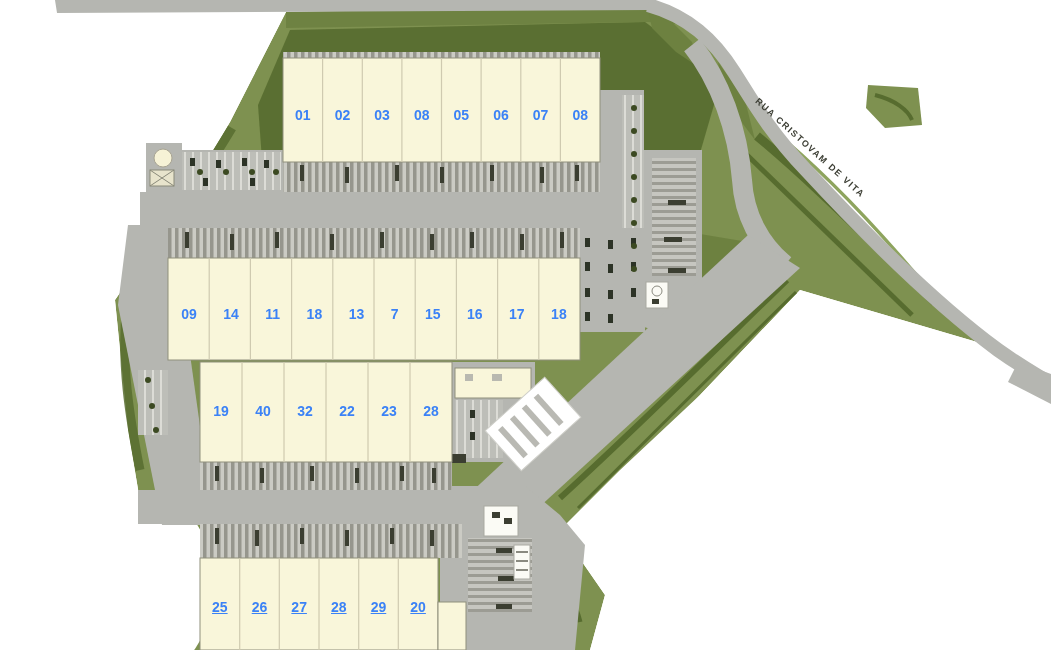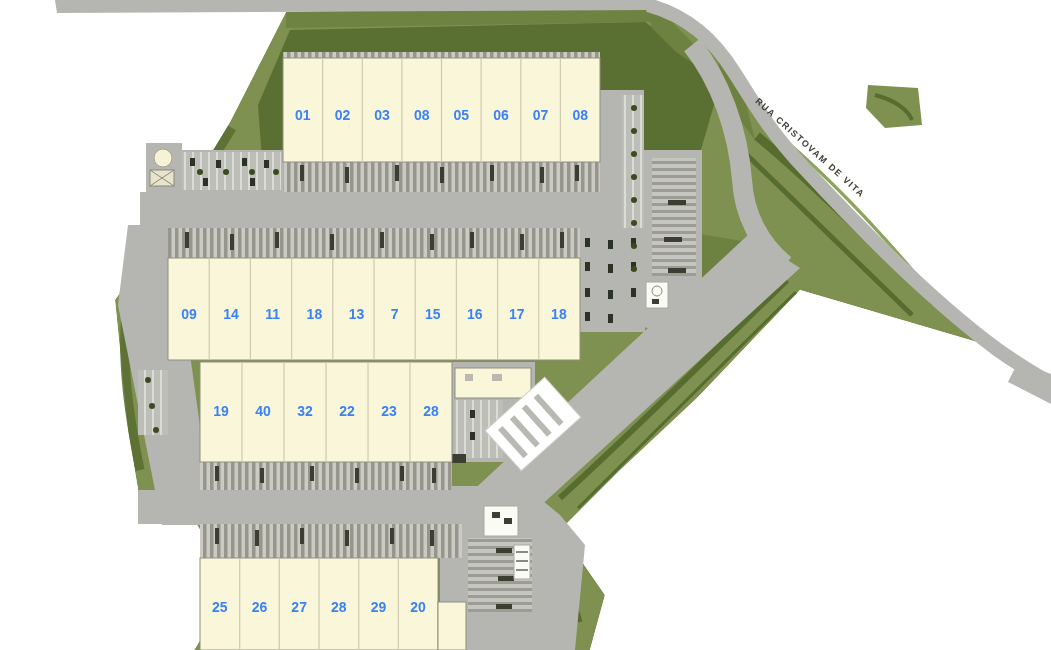--- a/index.html
+++ b/index.html
@@ -20,21 +20,21 @@
   .truck{fill:#3b3e31;}
   .car{fill:#2c3326;}
   .tree{fill:#3c4a22;}
   .struct{fill:#fbfbf5;stroke:#a9a9a1;stroke-width:1;}
   
   .unit-row{position:absolute;display:flex;justify-content:space-around;align-items:center;
             font-weight:bold;font-size:14px;color:#3b82f6;}
   .row-a{left:283px;top:92px;width:317px;height:46px;}
   .row-b{left:168px;top:291px;width:412px;height:46px;}
   .row-c{left:200px;top:388px;width:252px;height:46px;}
-  .row-d{left:200px;top:584px;width:238px;height:46px;}
+  .row-d{left:200px;top:584px;width:238px;height:46px;text-decoration:underline;}
   .road-label{position:absolute;left:760px;top:96px;transform:rotate(42deg);transform-origin:0 0;
               font-size:9px;font-weight:bold;letter-spacing:1.5px;color:#3c3e34;white-space:nowrap;}
 </style>
 </head>
 <body>
 
 <div class="stage">
 
 <svg width="1051" height="650" viewBox="0 0 1051 650">
   <defs>

